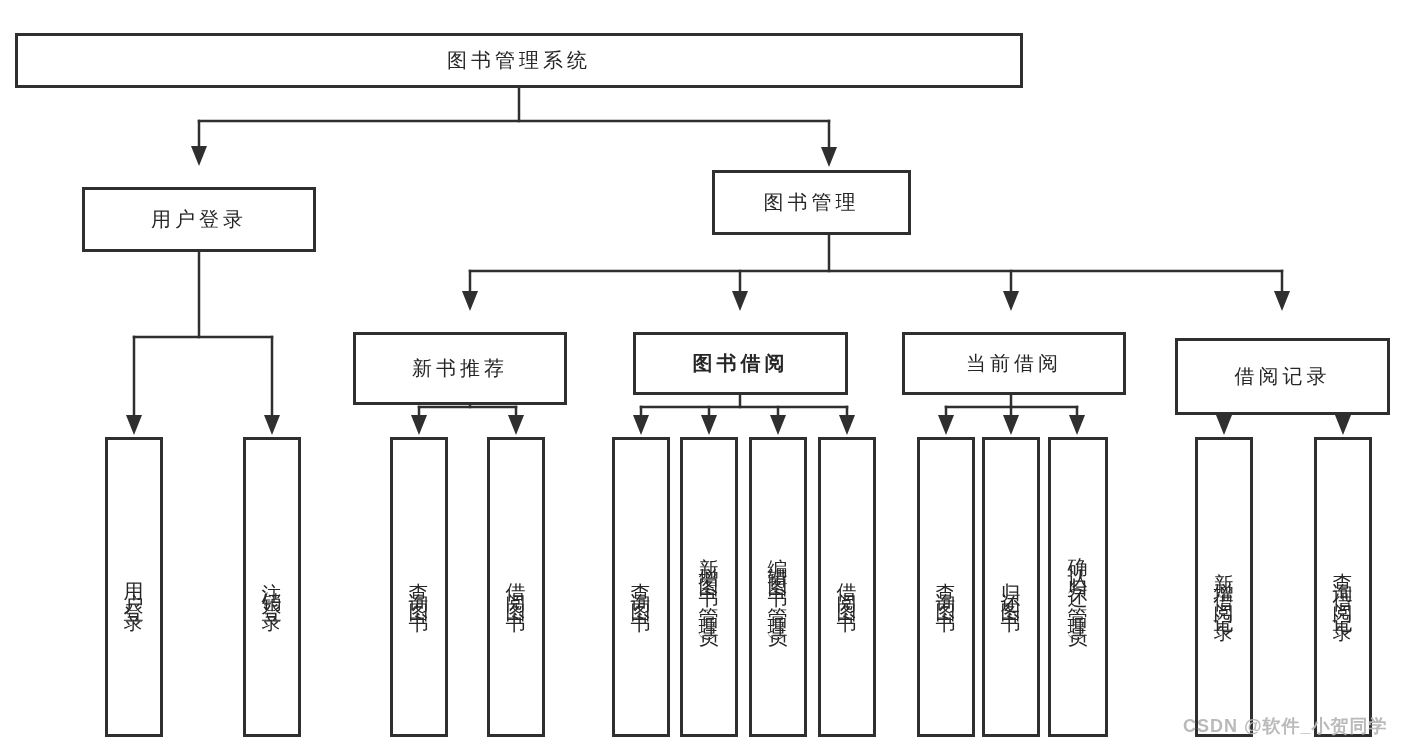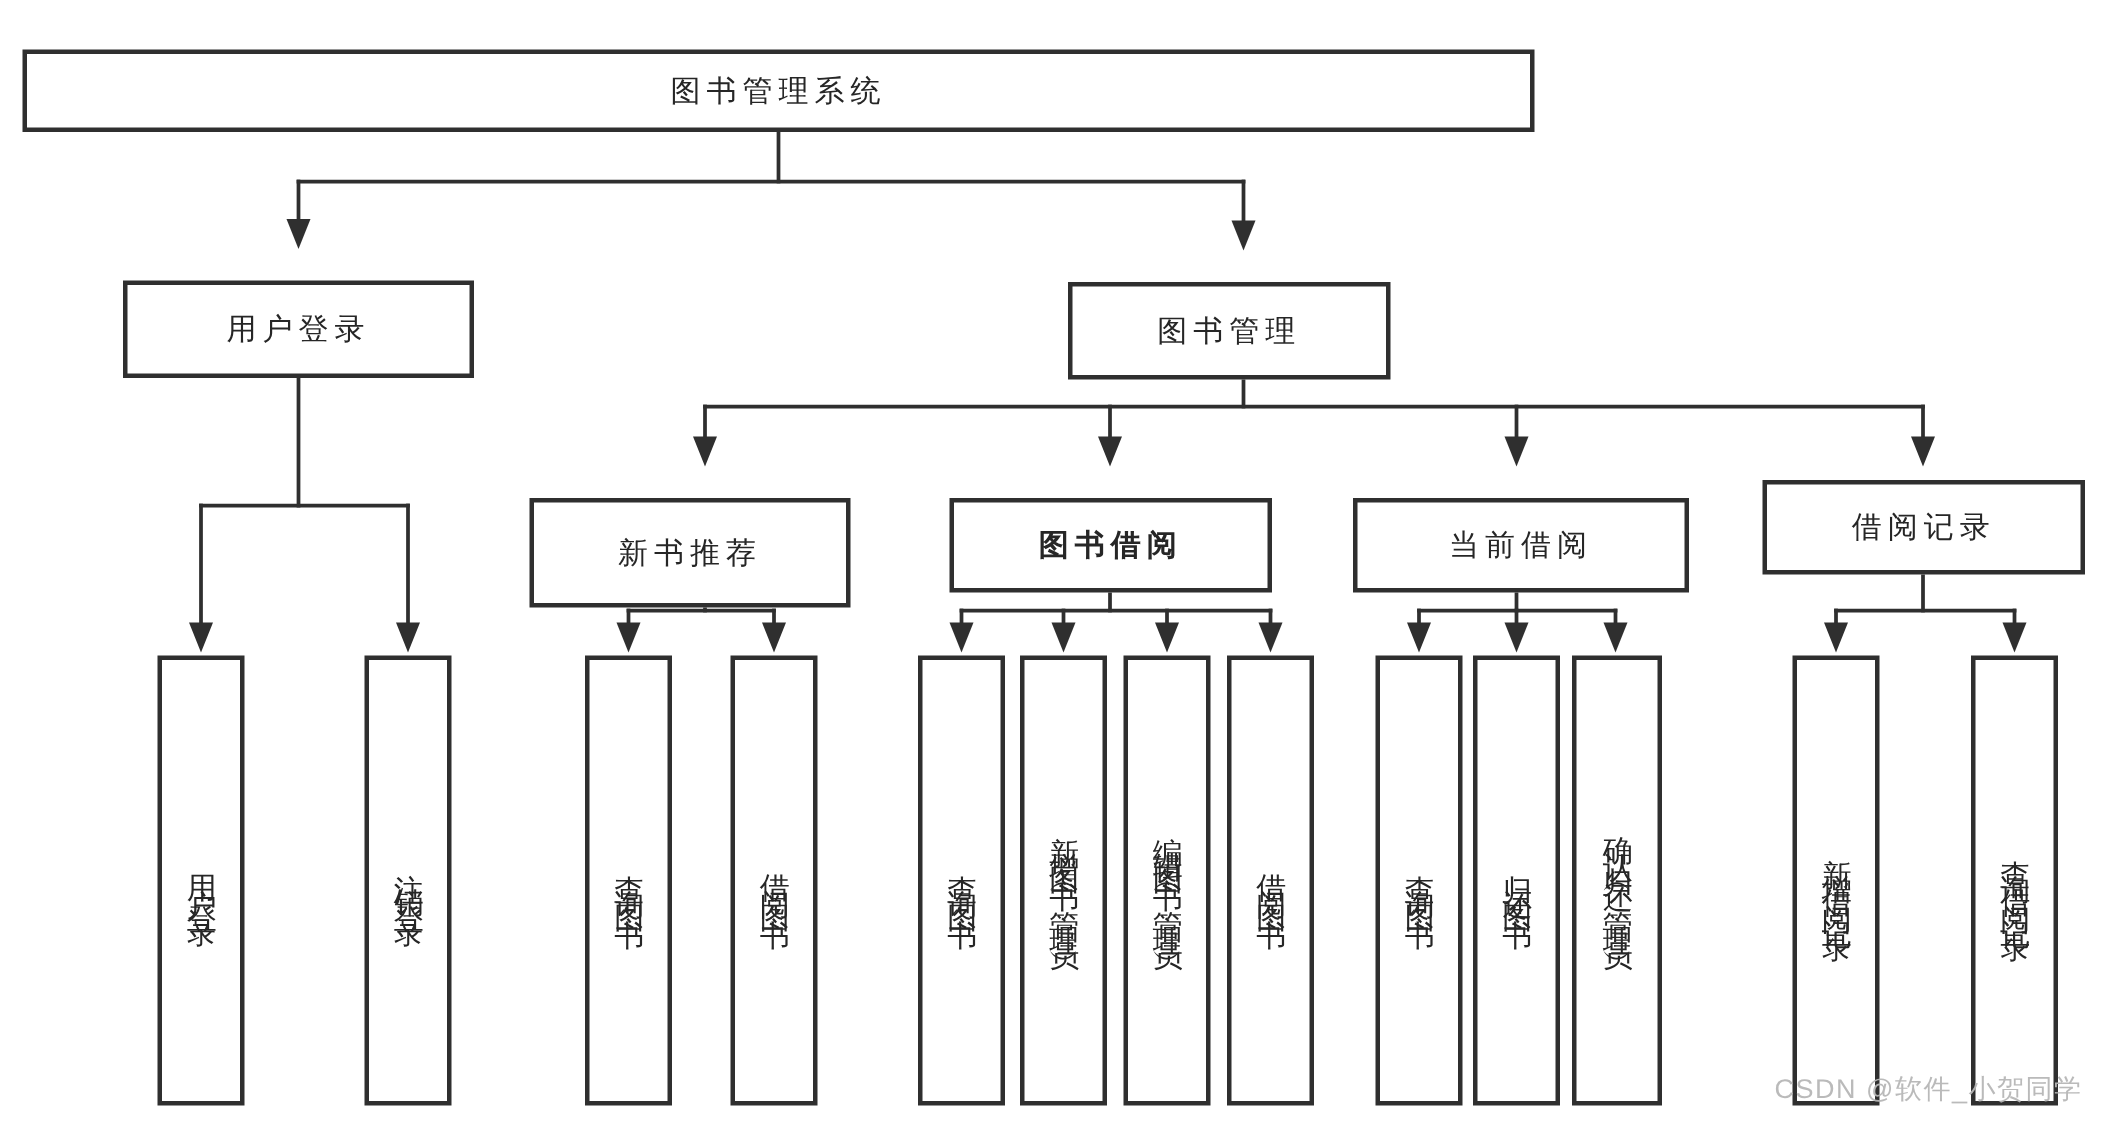--- a/index.html
+++ b/index.html
@@ -17,21 +17,21 @@
     position:absolute;box-sizing:border-box;border:3px solid #2f2f2f;background:#ffffff;
     width:58px;height:300px;top:437px;
     display:flex;align-items:center;justify-content:center;
   }
   .vtext{
     writing-mode:vertical-rl;text-orientation:mixed;
     font-size:20px;letter-spacing:10px;line-height:1;color:#262626;white-space:nowrap;
   }
   .watermark{
     position:absolute;left:1183px;top:714px;z-index:5;
-    font-size:18px;letter-spacing:1px;color:rgba(182,182,182,0.95);white-space:nowrap;
+    font-size:18px;letter-spacing:1px;color:rgba(182,182,182,0.95);white-space:nowrap;font-weight:bold;
   }
 </style>
 </head>
 <body>
 
 <div class="canvas">
 
   <svg class="connectors" viewBox="0 0 1405 747" xmlns="http://www.w3.org/2000/svg">
     <g stroke="#2f2f2f" stroke-width="2.5" stroke-linecap="square" fill="none">
 
@@ -98,34 +98,34 @@
     </g>
   </svg>
 
   <div class="hbox" style="left:15px;top:14px;width:1008px;height:55px;">
     <span>图书管理系统</span>
   </div>
 
   <div class="hbox" style="left:82px;top:168px;width:234px;height:65px;">
     <span>用户登录</span>
   </div>
-  <div class="hbox" style="left:712px;top:169px;width:215px;height:65px;">
+  <div class="hbox" style="left:712px;top:151px;width:199px;height:65px;">
     <span>图书管理</span>
   </div>
 
   <div class="hbox" style="left:353px;top:313px;width:214px;height:73px;">
     <span>新书推荐</span>
   </div>
   <div class="hbox" style="left:633px;top:313px;width:215px;height:63px;font-weight:bold;">
     <span>图书借阅</span>
   </div>
   <div class="hbox" style="left:902px;top:313px;width:224px;height:63px;">
     <span>当前借阅</span>
   </div>
-  <div class="hbox" style="left:1175px;top:301px;width:215px;height:63px;">
+  <div class="hbox" style="left:1175px;top:319px;width:215px;height:77px;">
     <span>借阅记录</span>
   </div>
 
   <div class="vbox" style="left:105px;">
     <span class="vtext">用户登录</span>
   </div>
   <div class="vbox" style="left:243px;">
     <span class="vtext">注销登录</span>
   </div>
 

